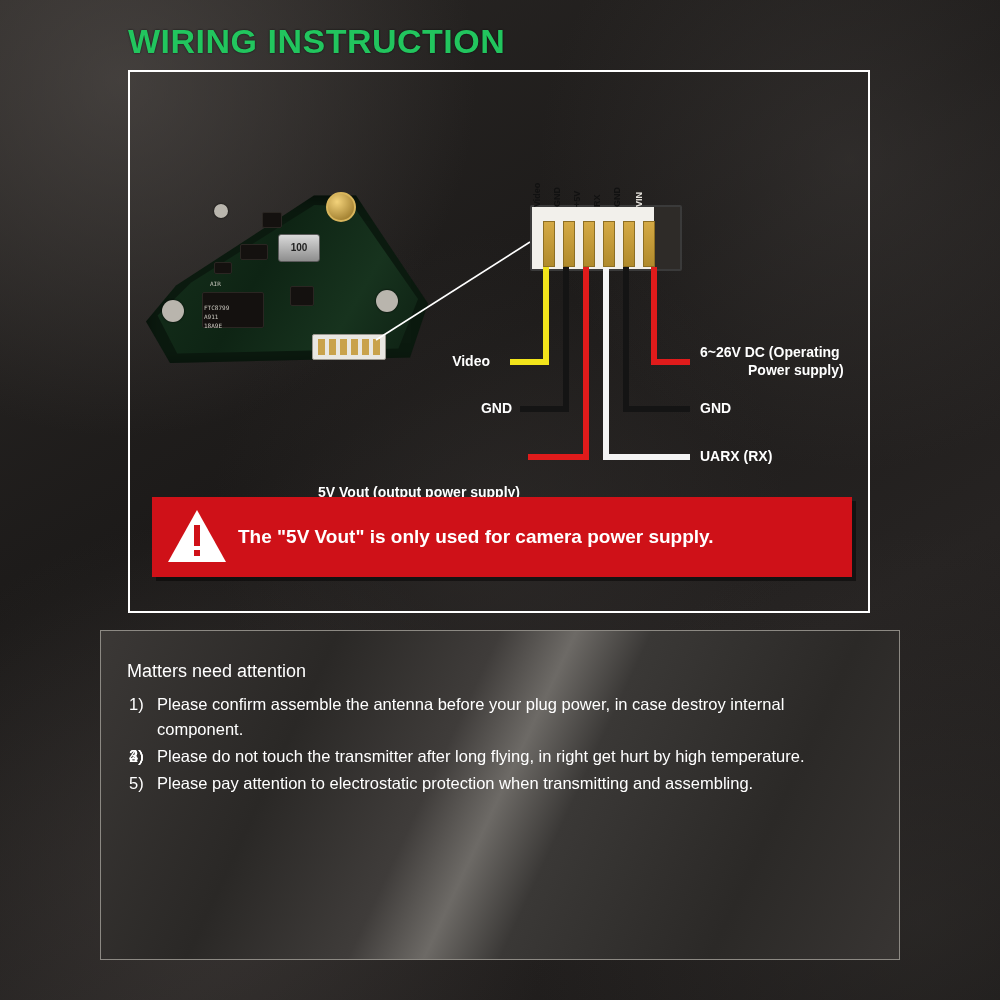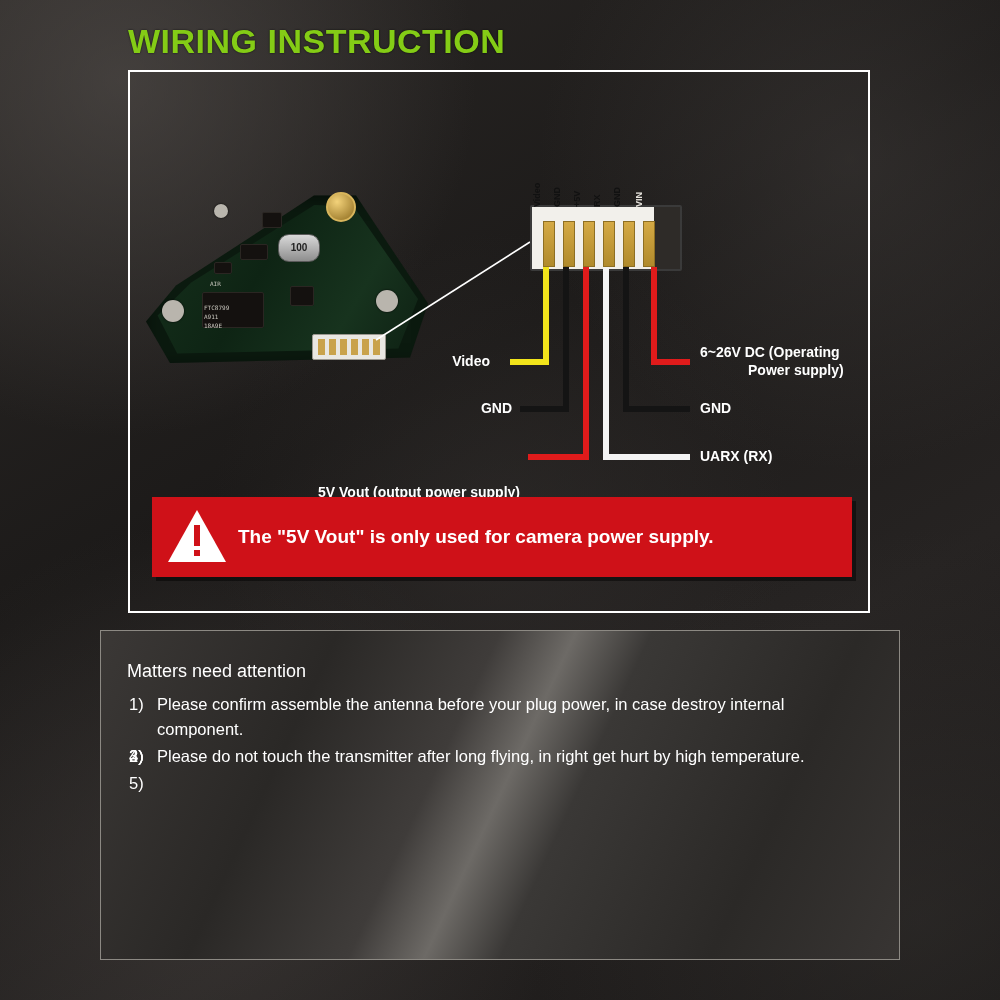--- a/index.html
+++ b/index.html
@@ -20,21 +20,21 @@
       radial-gradient(circle at 20% 88%, rgba(80,75,72,.4) 0, rgba(0,0,0,0) 30%),
       radial-gradient(circle at 92% 92%, rgba(60,57,55,.4) 0, rgba(0,0,0,0) 30%),
       linear-gradient(150deg,#2b2826 0%,#1c1a19 40%,#262322 70%,#191716 100%);
   }
   .page{position:absolute;inset:0;}
 
   
   .title{
     position:absolute;left:128px;top:22px;
     font-size:34px;font-weight:bold;letter-spacing:.5px;
-    color:#84cc16;
+    color:#22c55e;
     font-family:"Liberation Sans", sans-serif;
     text-shadow:0 0 2px rgba(0,0,0,.8);
   }
 
   
   .panel{
     position:absolute;left:128px;top:70px;width:742px;height:543px;
     border:2px solid #ffffff;
     box-sizing:border-box;
   }
@@ -57,21 +57,21 @@
   }
   .chip{position:absolute;background:#14110f;border:1px solid #2a2622;border-radius:2px;}
   .solder{position:absolute;border-radius:50%;background:#b9b5ad;box-shadow:0 0 2px #000;}
   .silk{position:absolute;color:#c9c7be;font-size:6px;font-family:"DejaVu Sans Mono", monospace;}
   .sma{
     position:absolute;left:186px;top:10px;width:26px;height:26px;border-radius:50%;
     background:radial-gradient(circle at 35% 30%,#f3d27a,#8c6a1d);
     border:2px solid #d8b55c;
   }
   .cap-silver{
-    position:absolute;width:40px;height:26px;border-radius:11px;
+    position:absolute;width:40px;height:26px;border-radius:3px;
     background:linear-gradient(180deg,#d9d9d9,#8e8e8e);
     border:1px solid #5a5a5a;
     color:#222;font-size:10px;font-weight:bold;text-align:center;line-height:26px;
   }
   .conn-board{
     position:absolute;left:172px;top:152px;width:74px;height:26px;
     background:#e9e7e2;border:1px solid #9a978f;border-radius:2px;
     display:flex;align-items:center;justify-content:space-around;padding:0 3px;box-sizing:border-box;
   }
   .conn-board i{display:block;width:7px;height:16px;background:#c9a24b;}
@@ -259,17 +259,18 @@
       </li>
       <li>
         <span class="num">3)</span>
       </li>
       <li>
         <span class="num">4)</span>
         <span>Please do not touch the transmitter after long flying, in right get hurt by high temperature.</span>
       </li>
       <li>
         <span class="num">5)</span>
+        <span>Please pay attention to electrostatic protection when transmitting and assembling.</span>
       </li>
     </ol>
   </div>
 
 </div>
 
 </body></html>

